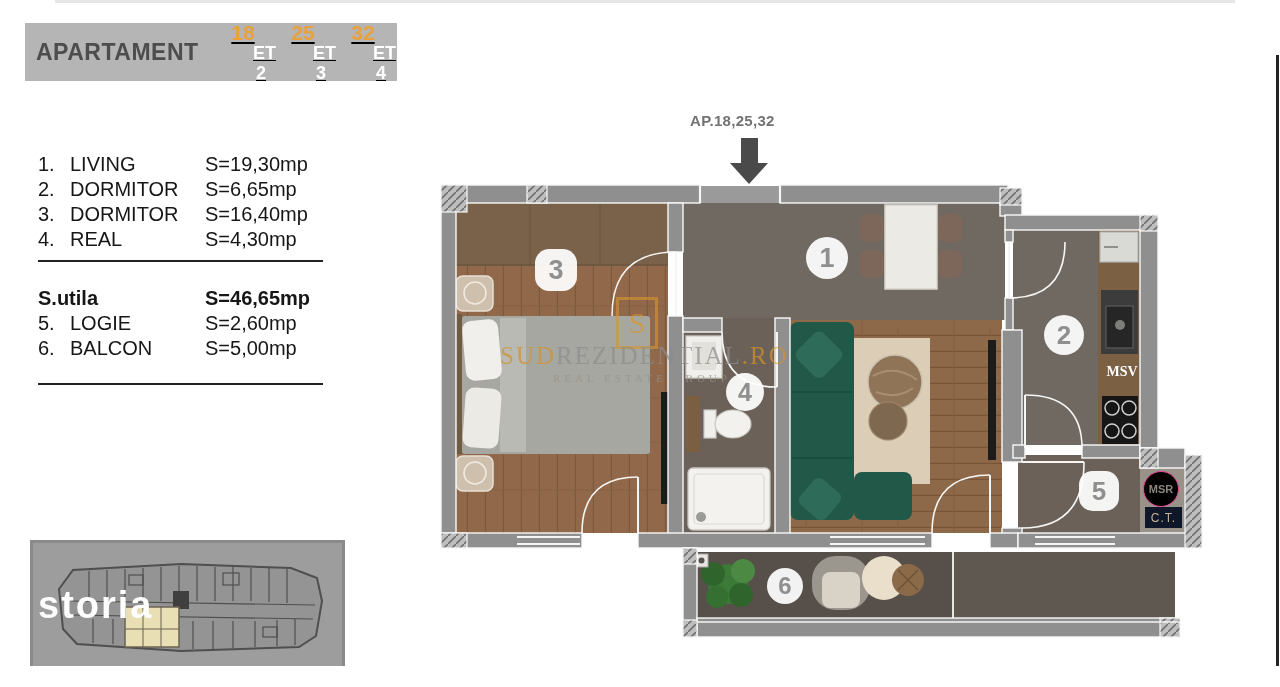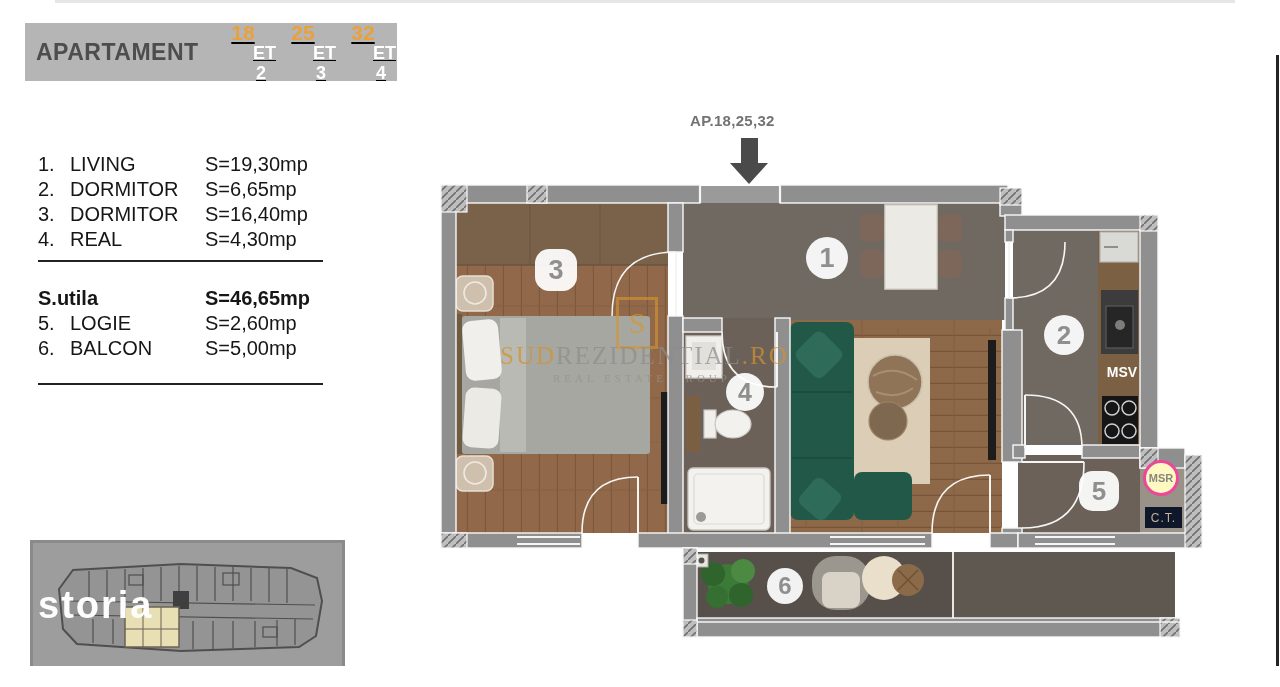--- a/index.html
+++ b/index.html
@@ -39,23 +39,23 @@
               border-right:19px solid transparent;border-top:21px solid #4a4a4a;}
 
   
   .badge{display:flex;align-items:center;justify-content:center;
          background:rgba(255,255,255,.93);color:#8f8f8f;font-weight:bold;}
   .b-circle{border-radius:50%;}
   .b-squircle{border-radius:34%;}
 
   
   .msv{left:1102px;top:364px;width:40px;text-align:center;color:#ffffff;
-       font-weight:bold;font-size:14px;}
-  .msr{left:1143px;top:460px;width:36px;height:36px;border-radius:50%;
-       background:#fef9c3;border:3px solid #ec4899;box-sizing:border-box;
+       font-weight:bold;font-size:14px;font-family:Liberation Serif, serif;}
+  .msr{left:1143px;top:471px;width:36px;height:36px;border-radius:50%;
+       background:#000000;border:1px solid #ec4899;box-sizing:border-box;
        display:flex;align-items:center;justify-content:center;
        font-size:11px;font-weight:bold;color:#8a857d;}
   .ct{left:1145px;top:507px;width:37px;height:21px;background:#0f172a;
       display:flex;align-items:center;justify-content:center;
       font-size:12px;color:#c6b295;letter-spacing:1px;}
 
   
   .wm{font-family:"Liberation Serif",serif;opacity:.82;}
   .wm-logo{left:616px;top:297px;width:36px;height:46px;border:3px solid rgba(214,150,46,.75);
            display:flex;align-items:center;justify-content:center;

